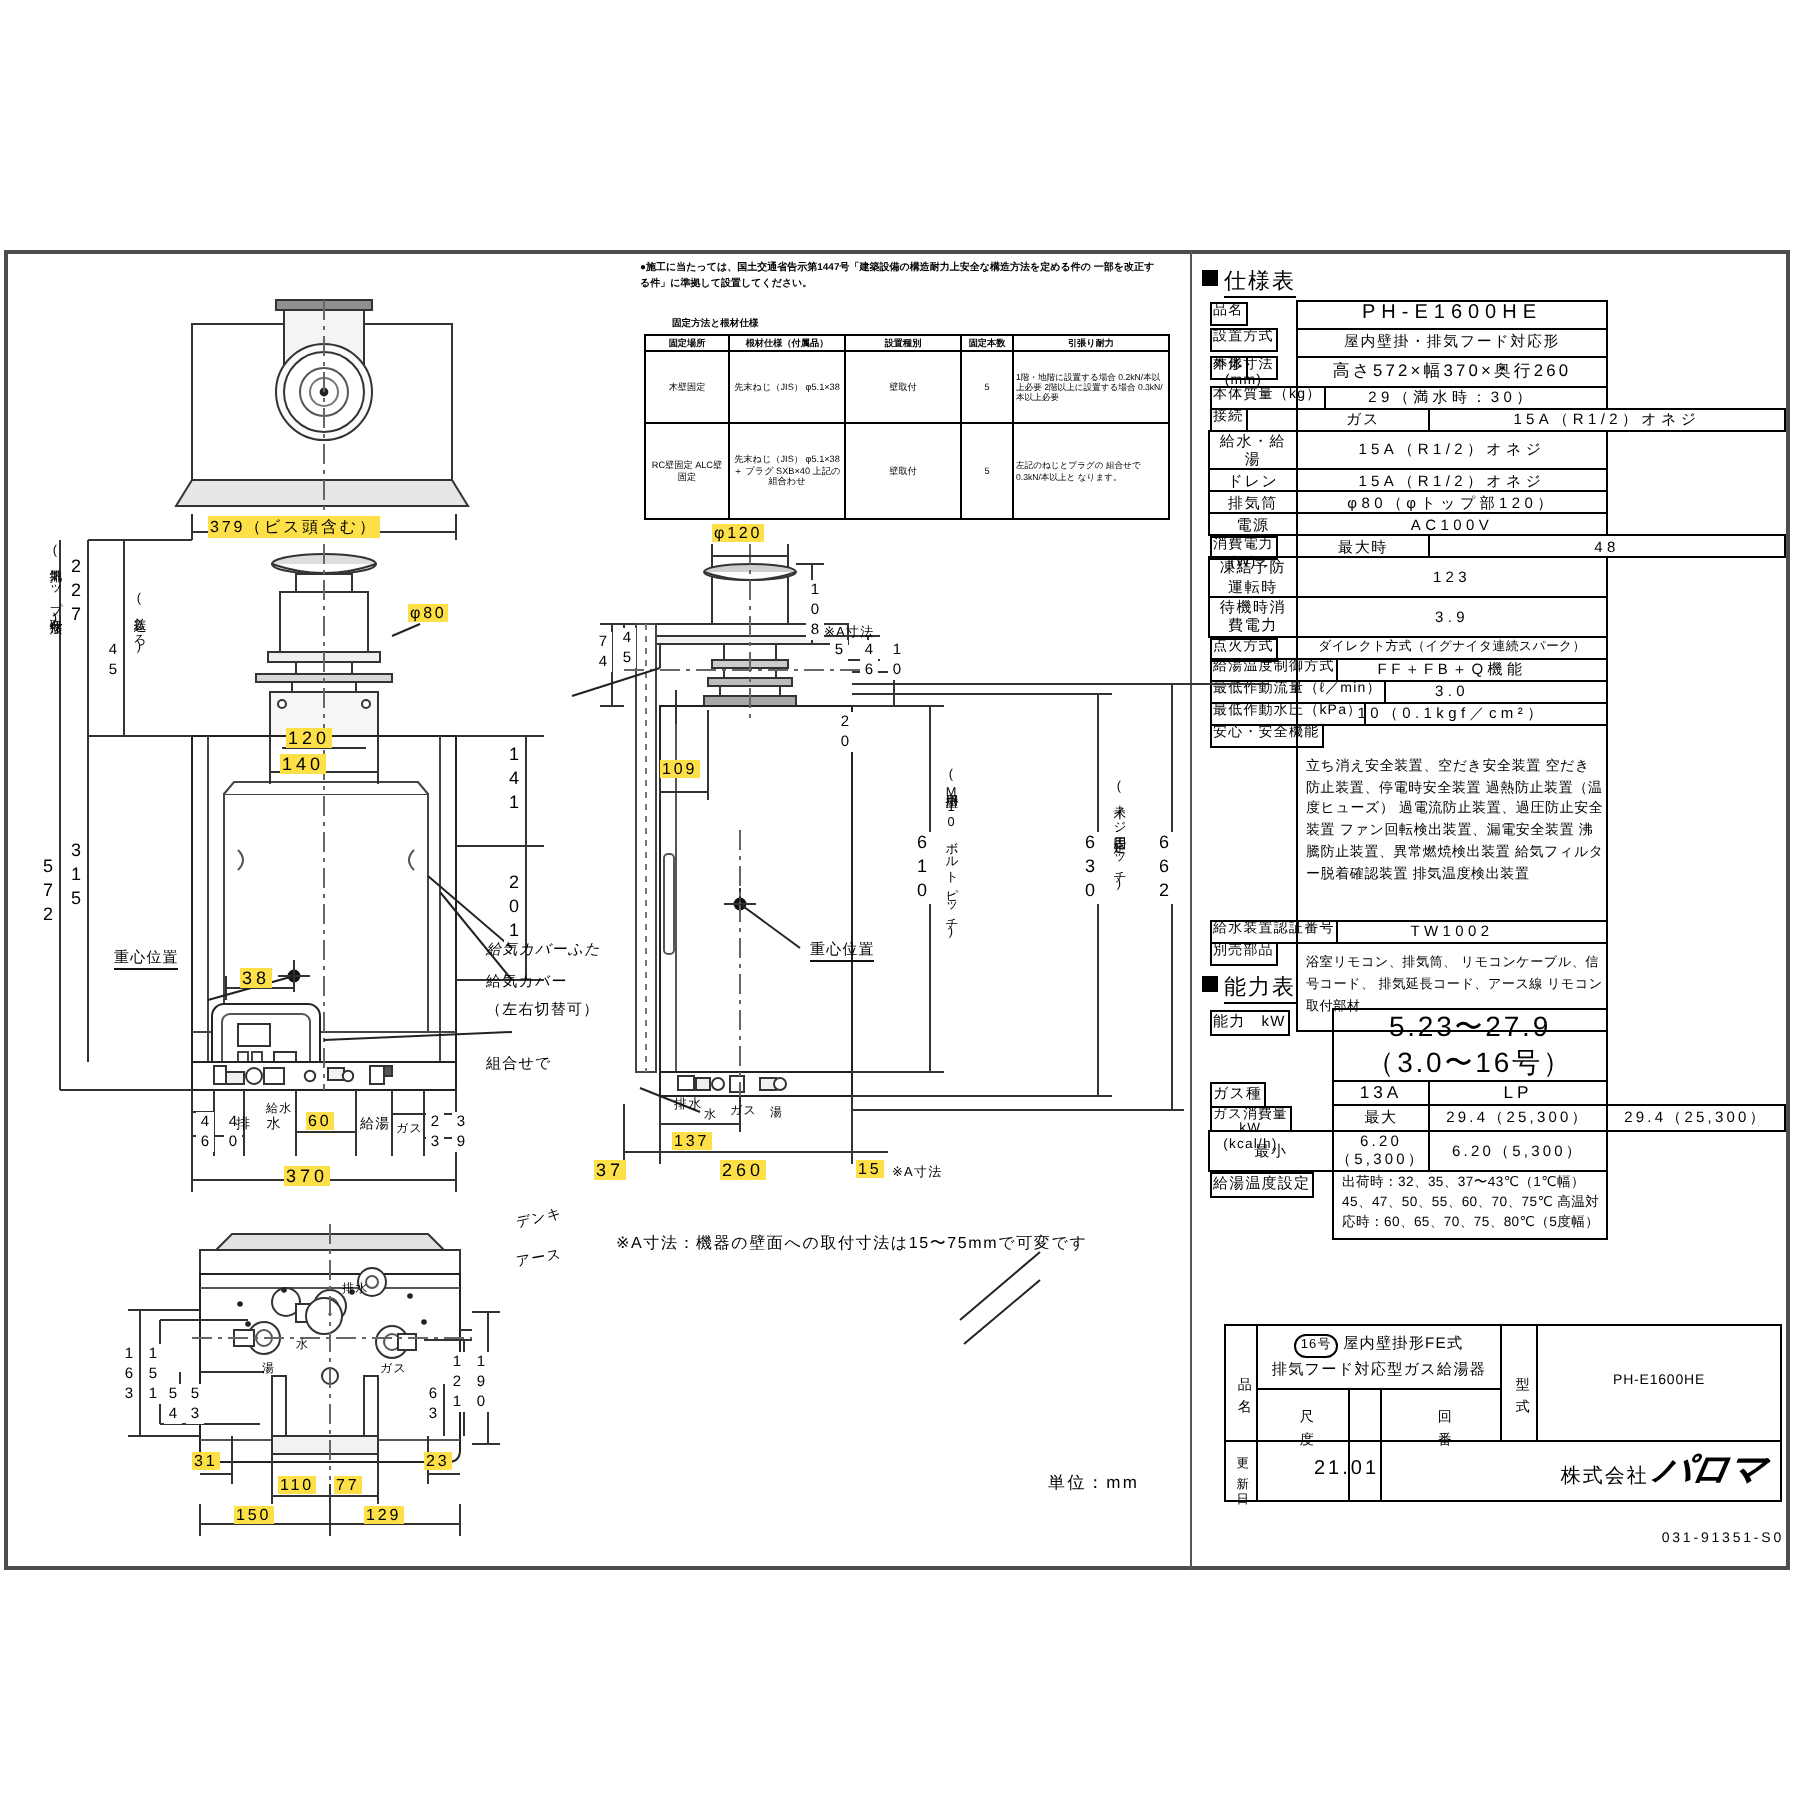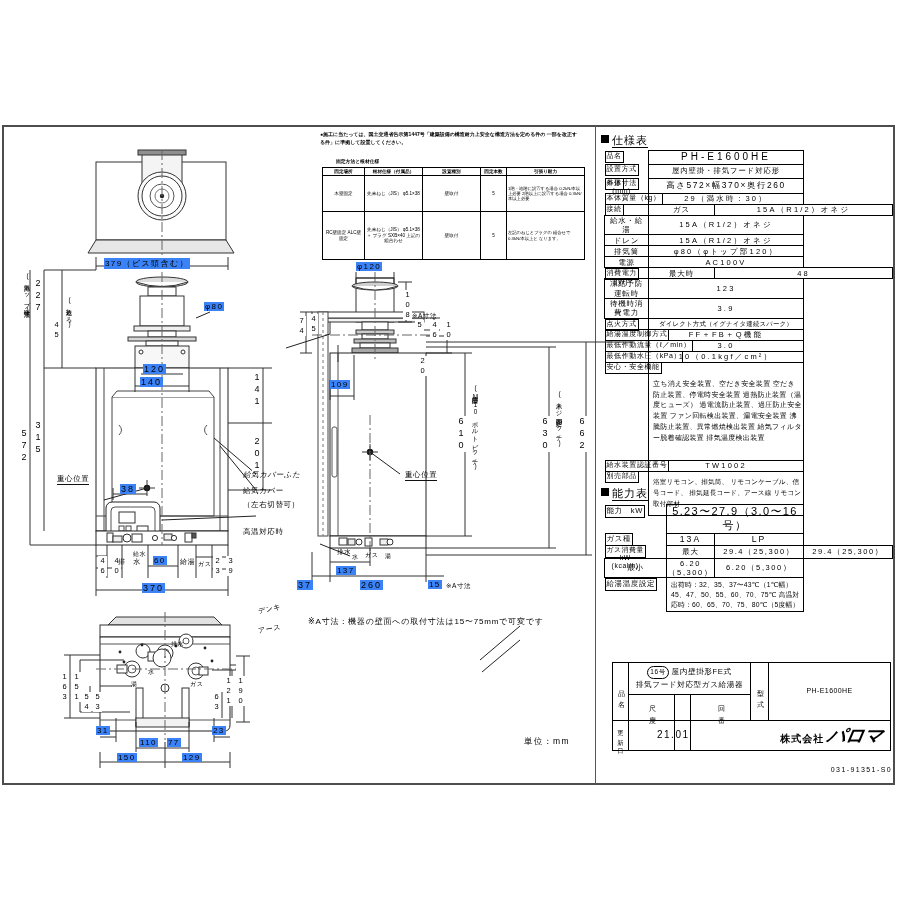--- a/index.html
+++ b/index.html
@@ -36,28 +36,28 @@
   #fix-table td.hd{font-weight:700;height:7px;}
   #fix-table td.pull{text-align:left;padding-left:1px;font-size:4.3px;}
 
   
   #title-block{left:612px;top:662px;width:278px;}
   #title-block td{font-size:7px;letter-spacing:.4px;}
   .tb-v{writing-mode:vertical-rl;text-orientation:upright;font-size:7px;letter-spacing:2px;display:inline-block;}
   .model-no{font-size:9.5px;letter-spacing:1.6px;}
   .maru{display:inline-block;border:1px solid #000;border-radius:7px;padding:0 2px;font-size:6.5px;}
   .brand{font-size:19px;font-weight:700;font-style:italic;letter-spacing:-1px;transform:skewX(-10deg);display:inline-block;}
-  .kk{font-size:10px;font-weight:700;letter-spacing:1px;}
+  .kk{font-size:10px;font-weight:400;letter-spacing:1px;}
 
   .docnum{position:absolute;right:8px;top:766px;font-size:7px;letter-spacing:1.4px;}
   .unitnote{position:absolute;left:524px;top:736px;font-size:8.5px;letter-spacing:1.2px;}
   .notetop{position:absolute;left:320px;top:131px;font-size:5px;font-weight:700;line-height:1.5;letter-spacing:0;width:262px;}
   .fixcap{position:absolute;left:336px;top:158px;font-size:4.8px;font-weight:700;letter-spacing:0;}
   .v{width:1px;}
-  .dimtxt{position:absolute;font-size:9px;letter-spacing:2px;background:#3b82f6;padding:0 1px;}
+  .dimtxt{position:absolute;font-size:9px;letter-spacing:2px;background:#fde047;padding:0 1px;}
   .dimtxt.sm{font-size:8px;letter-spacing:1.4px;}
   .dimv{position:absolute;font-size:9px;letter-spacing:2px;writing-mode:vertical-rl;text-orientation:upright;background:#fff;}
   .dimv.sm{font-size:7.5px;letter-spacing:1px;}
   .lbl{position:absolute;font-size:7.5px;letter-spacing:.6px;white-space:pre;}
   .lblv{position:absolute;font-size:6.4px;letter-spacing:.5px;writing-mode:vertical-rl;text-orientation:upright;white-space:pre;}
   svg{position:absolute;left:0;top:0;overflow:visible;}
 </style>
 </head>
 <body>
 
@@ -234,21 +234,21 @@
   <table id="cap-table">
     <colgroup>
         <col style="width:62px">
         <col style="width:48px">
         <col style="width:89px">
         <col style="width:89px">
       </colgroup>
     <tbody>
         <tr style="height:12px">
       <td colspan="2" class="lbl">能力　kW</td>
-      <td colspan="2" class="v" style="font-size:11px;letter-spacing:1.4px;margin-left:23px;">5.23〜27.9（3.0〜16号）</td>
+      <td colspan="2" class="v" style="font-size:14px;letter-spacing:1.4px;margin-left:23px;">5.23〜27.9（3.0〜16号）</td>
     </tr>
     <tr style="height:12px">
       <td colspan="2" class="lbl">ガス種</td>
       <td class="v" style="font-size:8.6px;letter-spacing:2px;">13A</td>
       <td class="v" style="font-size:8.6px;letter-spacing:2px;">LP</td>
     </tr>
     <tr style="height:13px">
       <td rowspan="2" class="lbl" style="white-space:pre;line-height:1.15;font-size:6.8px;">ガス消費量
 kW
 (kcal/h)</td>
@@ -600,21 +600,21 @@
   <div class="dimv sm" style="left:98px;top:556px;">46</div>
   <div class="dimv sm" style="left:112px;top:556px;">40</div>
   <div class="dimtxt sm" style="left:153px;top:556px;">60</div>
   <div class="dimv sm" style="left:213px;top:556px;">23</div>
   <div class="dimv sm" style="left:226px;top:556px;">39</div>
 
   <div class="lbl" style="left:57px;top:474px;border-bottom:1px solid #111;">重心位置</div>
   <div class="lbl" style="left:243px;top:470px;font-style:italic;">給気カバーふた</div>
   <div class="lbl" style="left:243px;top:486px;">給気カバー</div>
   <div class="lbl" style="left:243px;top:500px;">（左右切替可）</div>
-  <div class="lbl" style="left:243px;top:527px;">高温対応時</div>
+  <div class="lbl" style="left:243px;top:527px;">組合せで</div>
   <div class="lbl" style="left:118px;top:557px;font-size:7px;">排　水</div>
   <div class="lbl" style="left:133px;top:550px;font-size:6px;">給水</div>
   <div class="lbl" style="left:180px;top:557px;font-size:7px;">給湯</div>
   <div class="lbl" style="left:198px;top:560px;font-size:6px;">ガス</div>
 
   <div class="dimtxt sm" style="left:356px;top:262px;">φ120</div>
   <div class="dimv sm" style="left:403px;top:290px;">108</div>
   <div class="dimv sm" style="left:297px;top:316px;">74</div>
   <div class="dimv sm" style="left:309px;top:314px;">45</div>
   <div class="lbl" style="left:412px;top:312px;font-size:6.5px;">※A寸法</div>

